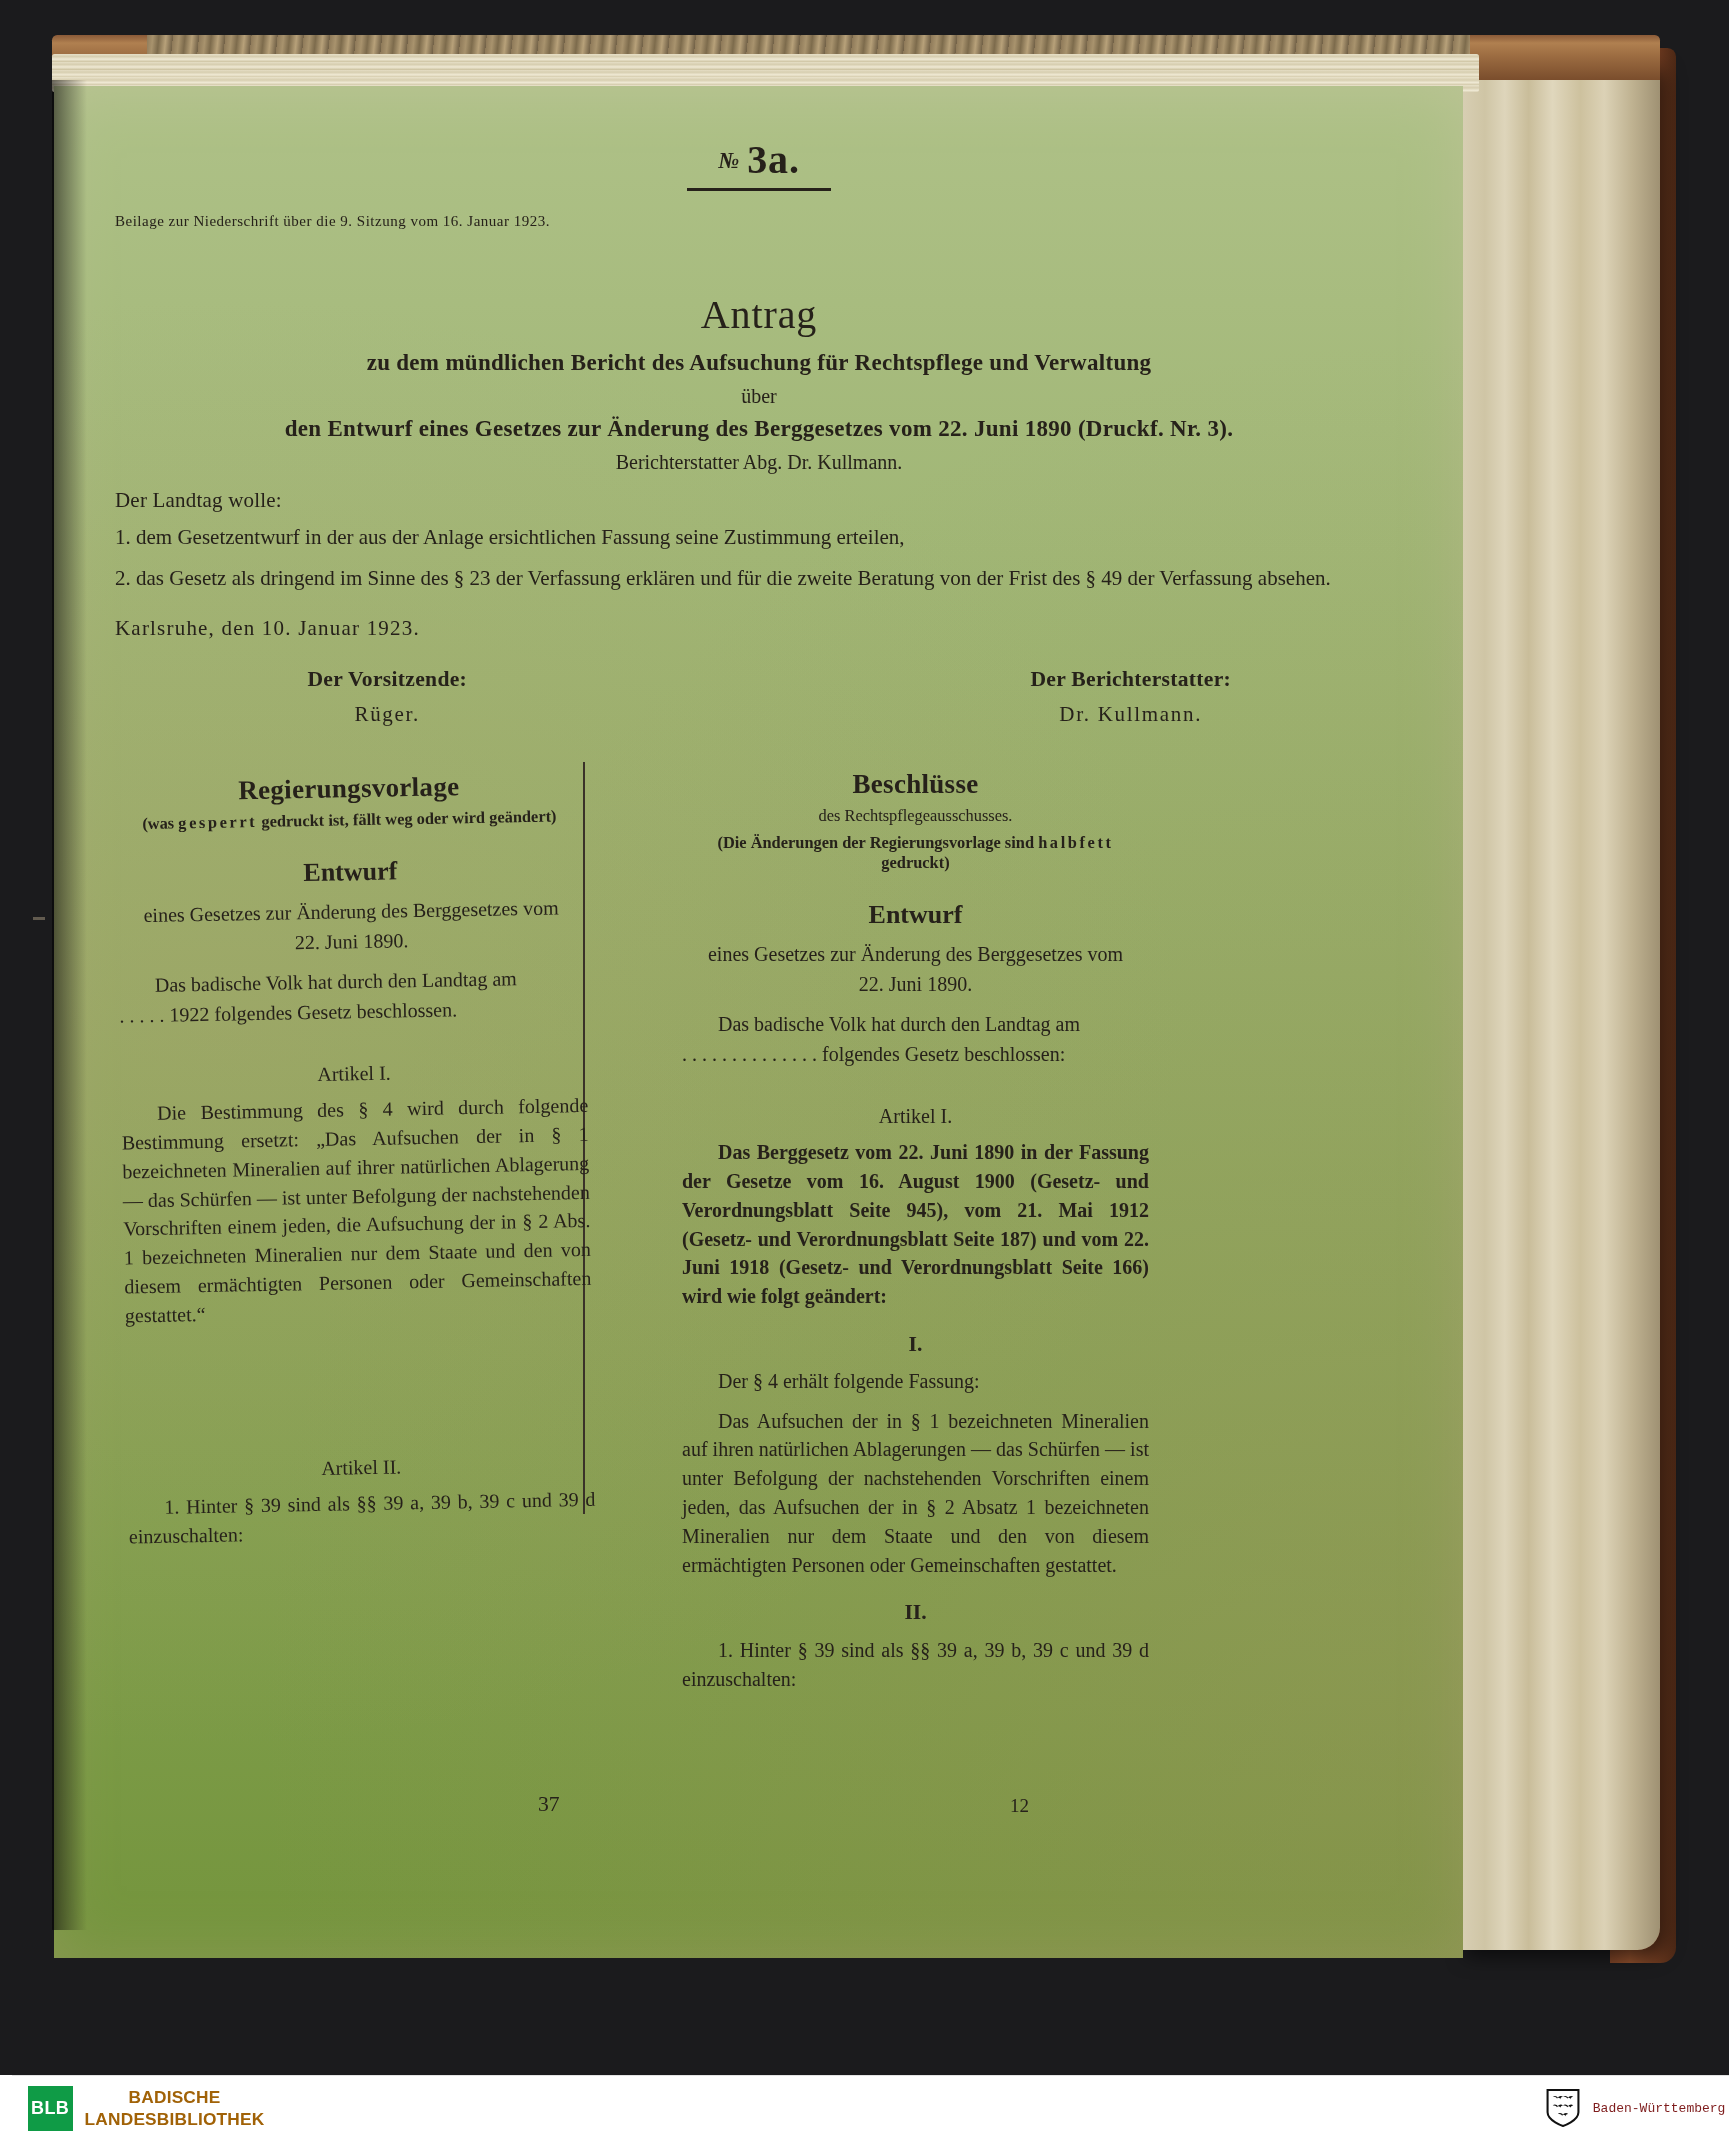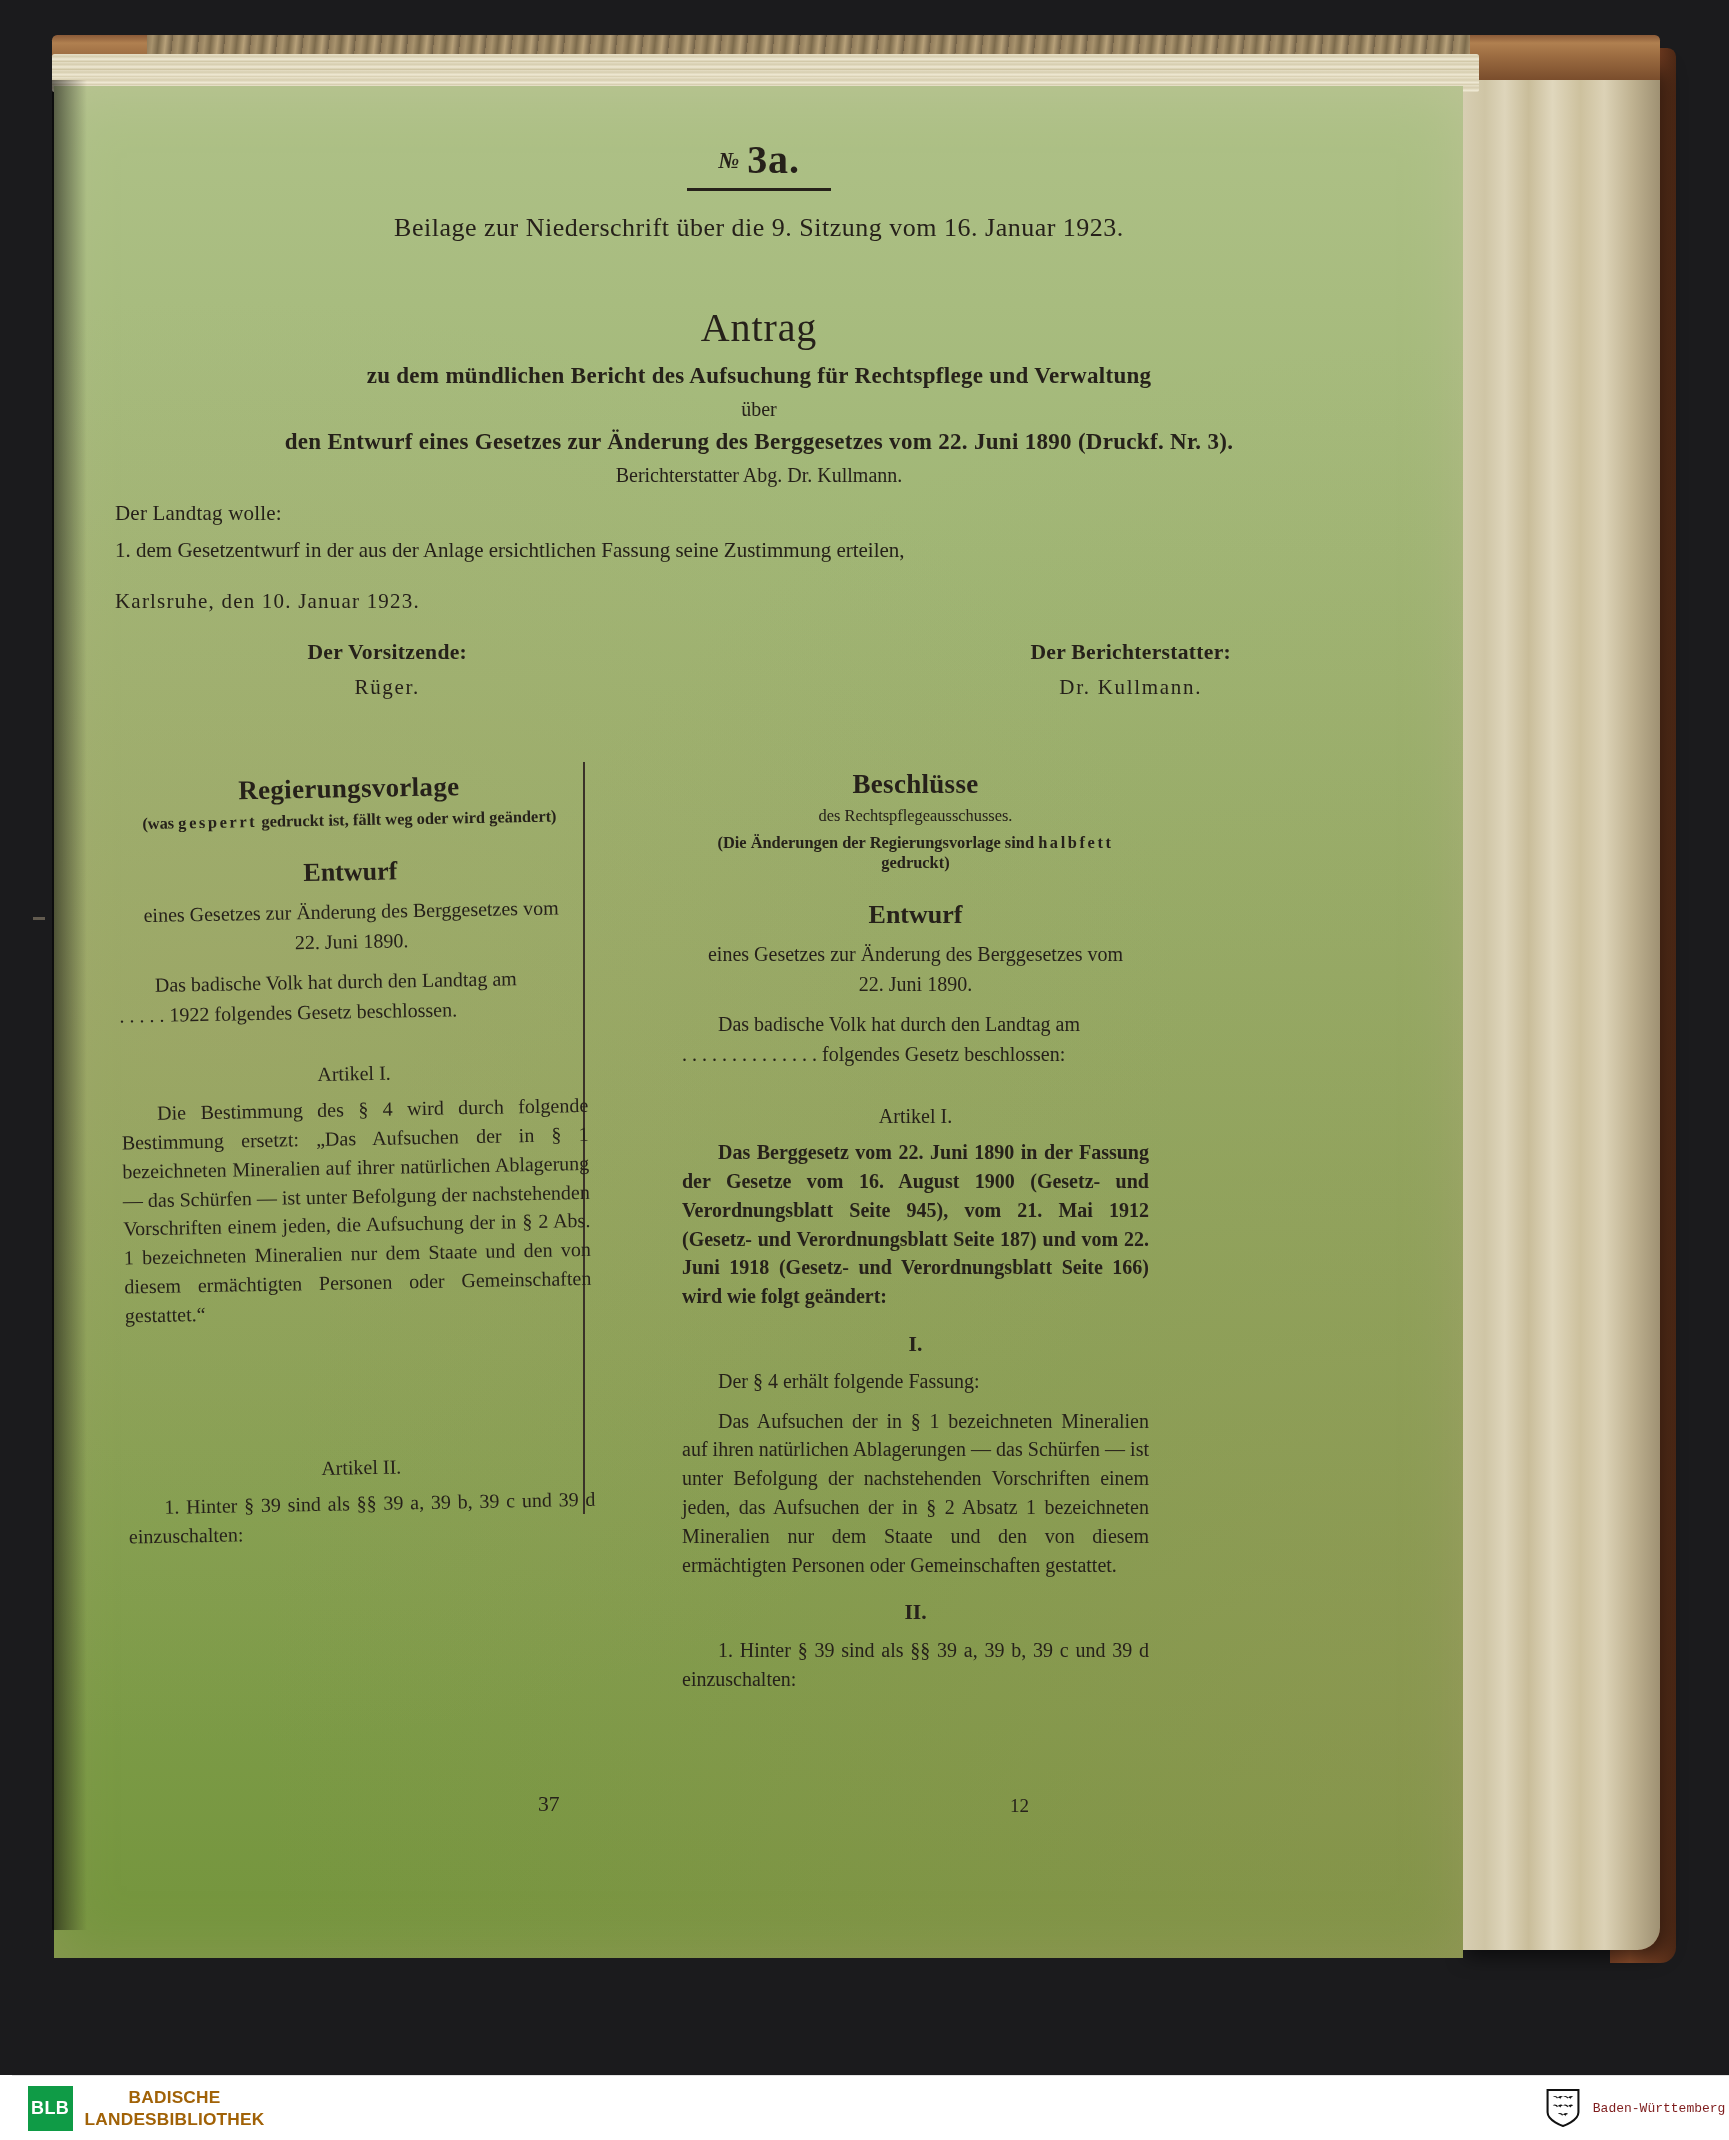--- a/index.html
+++ b/index.html
@@ -115,22 +115,22 @@
     vertical-align: 5.2px;
     margin-right: 7px;
   }
   .num-rule {
     width: 144px;
     height: 2.6px;
     background: #26211a;
     margin: 5.2px auto 0 auto;
   }
   .subtitle-line {
-    text-align: center;
-    font-size: 26px;
+    text-align: left;
+    font-size: 15px;
     margin-top: 22.5px;
     letter-spacing: 0.5px;
   }
   .antrag {
     text-align: center;
     font-size: 40px;
     margin-top: 61px;
     letter-spacing: 0.9px;
   }
   .antrag-sub1 {
@@ -342,20 +342,21 @@
       <div class="subtitle-line">Beilage zur Niederschrift über die 9. Sitzung vom 16. Januar 1923.</div>
 
       <div class="antrag">Antrag</div>
       <div class="antrag-sub1">zu dem mündlichen Bericht des Aufsuchung für Rechtspflege und Verwaltung</div>
       <div class="antrag-ueber">über</div>
       <div class="antrag-sub2">den Entwurf eines Gesetzes zur Änderung des Berggesetzes vom 22. Juni 1890 (Druckf. Nr. 3).</div>
       <div class="antrag-sub3">Berichterstatter Abg. Dr. Kullmann.</div>
 
       <div class="body-line">Der Landtag wolle:</div>
       <div class="numbered">1. dem Gesetzentwurf in der aus der Anlage ersichtlichen Fassung seine Zustimmung erteilen,</div>
+      <div class="numbered second">2. das Gesetz als dringend im Sinne des § 23 der Verfassung erklären und für die zweite Beratung von der Frist des § 49 der Verfassung absehen.</div>
 
       <div class="place-date">Karlsruhe, den 10. Januar 1923.</div>
 
       <div class="sig-row">
         <div class="sig-col left">
           <div class="sig-title">Der Vorsitzende:</div>
           <div class="sig-name">Rüger.</div>
         </div>
         <div class="sig-col right">
           <div class="sig-title">Der Berichterstatter:</div>

